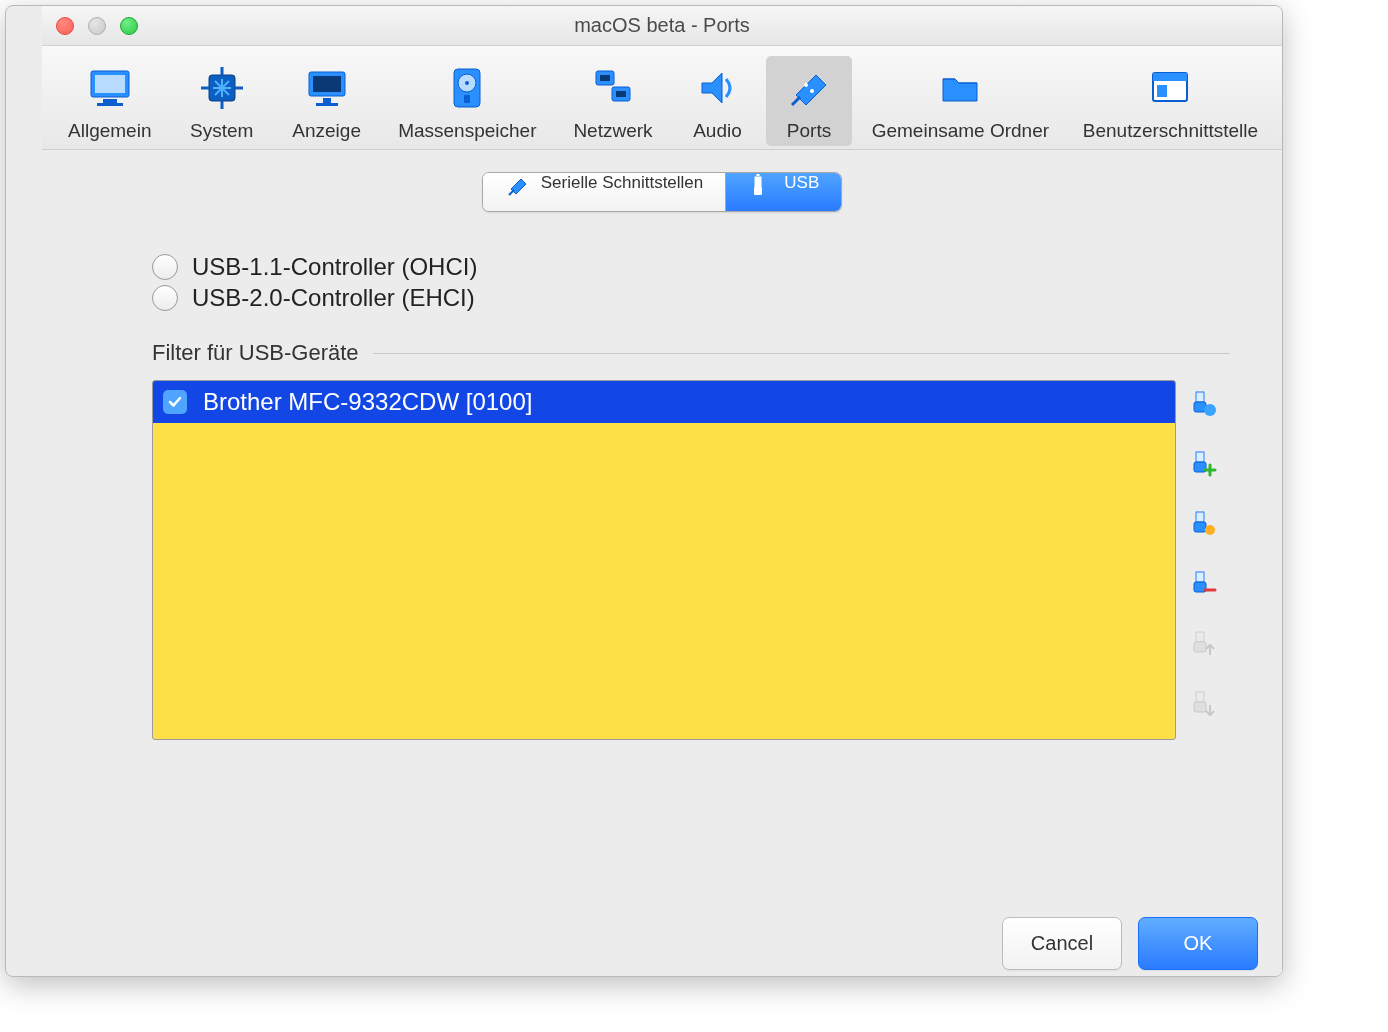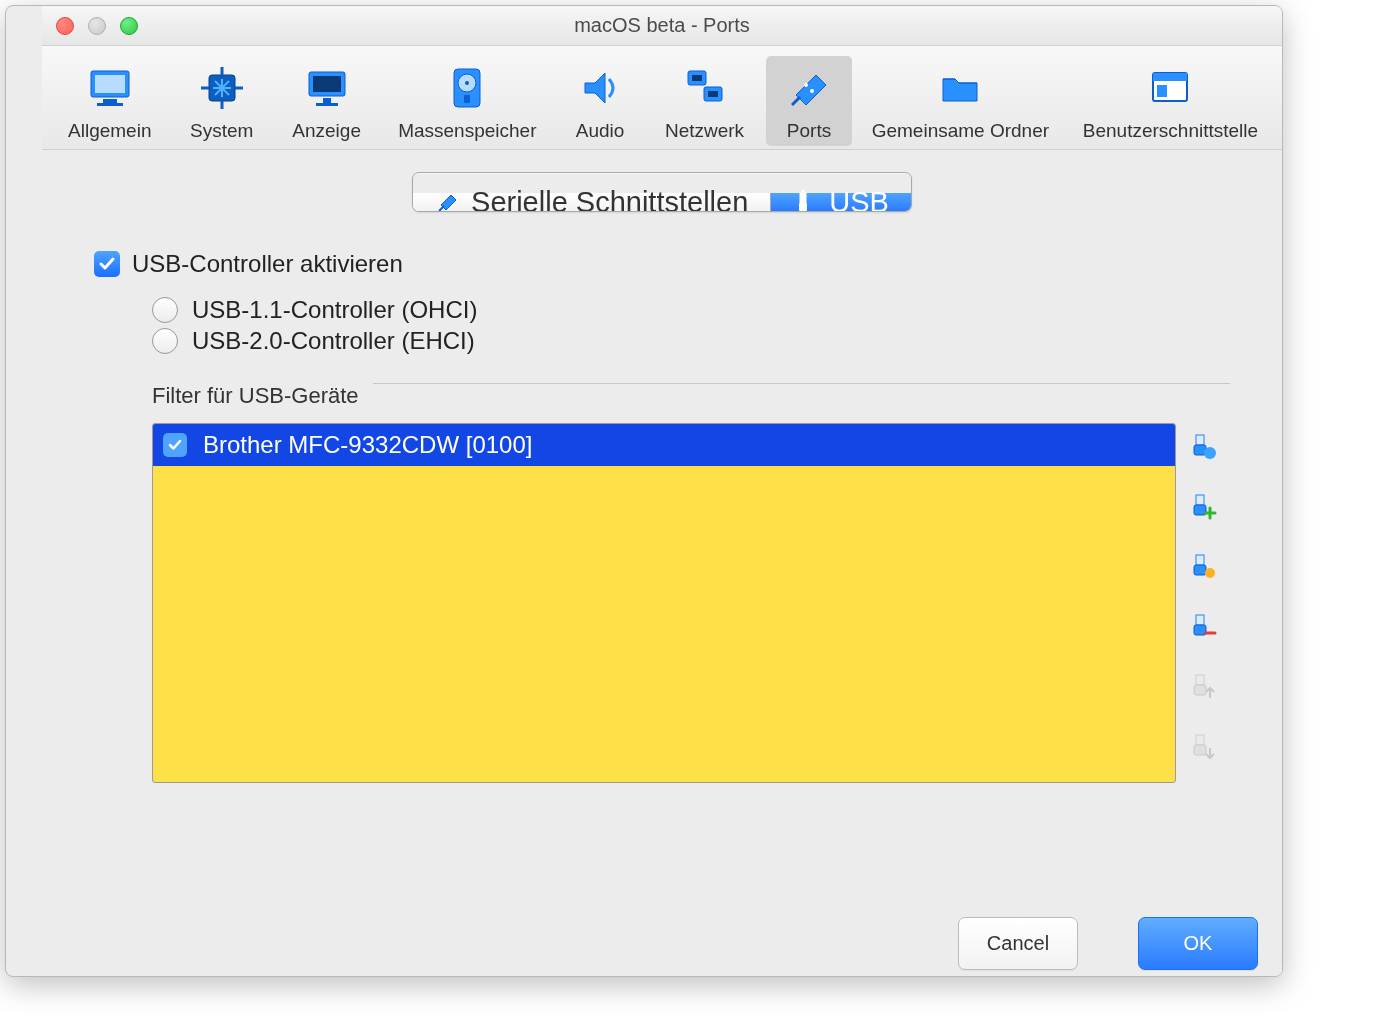--- a/index.html
+++ b/index.html
@@ -86,28 +86,27 @@
   .segments {
     display: flex;
     border: 1px solid #a8a8a8;
     border-radius: 7px;
     overflow: hidden;
     height: 40px;
     box-shadow: 0 1px 0 rgba(255,255,255,0.6) inset, 0 1px 2px rgba(0,0,0,0.1);
   }
   .seg {
     display: flex;
-    align-items: center;
+    align-items: flex-start;
     gap: 10px;
     padding: 0 22px;
-    font-size: 29px;
+    font-size: 17px;
     background: linear-gradient(#ffffff,#f2f2f2);
     color: #333;
     border-right: 1px solid #a8a8a8;
-    margin-top: 20px;
   }
   .seg:last-child { border-right: none; }
   .seg.active {
     background: linear-gradient(#4fa4ff,#2a7bff);
     color: #fff;
   }
   .seg .sicon { width: 26px; height: 26px; display:flex; align-items:center; justify-content:center; }
   
   .panel {
     margin: 14px 10px 10px 10px;
@@ -147,21 +146,21 @@
   .radio.selected {
     background: #fff;
     border-color: #2a7bff;
   }
   .radio.selected::after {
     content:"";
     width: 14px; height:14px; border-radius:50%;
     background: radial-gradient(circle at 35% 30%, #6ab4ff, #0a66ff);
   }
   .section-header {
-    display:flex;align-items:flex-start;gap:14px;
+    display:flex;align-items:center;gap:14px;
     font-size: 22px; color:#333;
     margin: 28px 0 14px 58px;
   }
   .section-header .line { flex:1; height:1px; background:#c7c7c7; }
   .filter-area {
     display:flex;
     gap: 10px;
     margin-left: 58px;
     position: relative;
   }
@@ -215,21 +214,20 @@
     background: linear-gradient(#ffffff,#f2f2f2);
     font-size: 20px;
     color:#333;
     display:flex;align-items:center;justify-content:center;
     box-shadow: 0 1px 1px rgba(0,0,0,0.06);
   }
   .btn.primary {
     background: linear-gradient(#60adff,#2a7bff);
     border-color:#1a6fff;
     color:#fff;
-    margin-left:44px;
   }
 </style>
 </head>
 <body>
 
 <div class="window">
 
   <div class="titlebar">
     <div class="traffic">
       <div class="dot close"></div>
@@ -294,37 +292,37 @@
             <circle cx="23" cy="18" r="2" fill="#0b5ed0"></circle>
             <rect x="20" y="30" width="6" height="8" rx="1" fill="#0b5ed0"></rect>
           </svg>
       </span>
       <span class="label">Massenspeicher</span>
     </div>
 
     <div class="toolbar-item">
       <span class="icon">
         <svg width="46" height="46" viewBox="0 0 46 46">
-            <path d="M8 18 L18 18 L28 8 L28 38 L18 28 L8 28 Z" fill="#2a90ff" stroke="#0b5ed0"></path>
-            <path d="M32 14 Q40 23 32 32" fill="none" stroke="#2a90ff" stroke-width="3"></path>
-          </svg>
-      </span>
-      <span class="label">Audio</span>
-    </div>
-
-    <div class="toolbar-item">
-      <span class="icon">
-        <svg width="46" height="46" viewBox="0 0 46 46">
             <rect x="6" y="6" width="18" height="14" rx="2" fill="#2a90ff" stroke="#0b5ed0"></rect>
             <rect x="22" y="22" width="18" height="14" rx="2" fill="#2a90ff" stroke="#0b5ed0"></rect>
             <rect x="10" y="10" width="10" height="6" fill="#0a3a75"></rect>
             <rect x="26" y="26" width="10" height="6" fill="#0a3a75"></rect>
           </svg>
       </span>
       <span class="label">Netzwerk</span>
+    </div>
+
+    <div class="toolbar-item">
+      <span class="icon">
+        <svg width="46" height="46" viewBox="0 0 46 46">
+            <path d="M8 18 L18 18 L28 8 L28 38 L18 28 L8 28 Z" fill="#2a90ff" stroke="#0b5ed0"></path>
+            <path d="M32 14 Q40 23 32 32" fill="none" stroke="#2a90ff" stroke-width="3"></path>
+          </svg>
+      </span>
+      <span class="label">Audio</span>
     </div>
 
     <div class="toolbar-item active">
       <span class="icon">
         <svg width="46" height="46" viewBox="0 0 46 46">
             <path d="M10 30 L30 10 L40 20 L20 40 Z" fill="#2a90ff" stroke="#0b5ed0"></path>
             <line x1="6" y1="40" x2="14" y2="32" stroke="#0b5ed0" stroke-width="3"></line>
             <circle cx="20" cy="20" r="2" fill="#fff"></circle>
             <circle cx="26" cy="26" r="2" fill="#fff"></circle>
           </svg>
@@ -376,28 +374,20 @@
                 <line x1="9" y1="2" x2="9" y2="0" stroke="#fff" stroke-width="3"></line>
               </svg>
           </span>
           <span>USB</span>
         </div>
       </div>
     </div>
 
     <div class="panel">
 
-      <div class="check-row">
-        <span class="checkbox">
-          <svg width="18" height="18" viewBox="0 0 18 18">
-              <path d="M3 9 L7 13 L15 4" fill="none" stroke="#fff" stroke-width="3" stroke-linecap="round" stroke-linejoin="round"></path>
-            </svg>
-        </span>
-        <span>USB-Controller aktivieren</span>
-      </div>
 
       <div class="radio-group">
         <div class="radio-row">
           <span class="radio"></span>
           <span>USB-1.1-Controller (OHCI)</span>
         </div>
         <div class="radio-row">
           <span class="radio"></span>
           <span>USB-2.0-Controller (EHCI)</span>
         </div>

